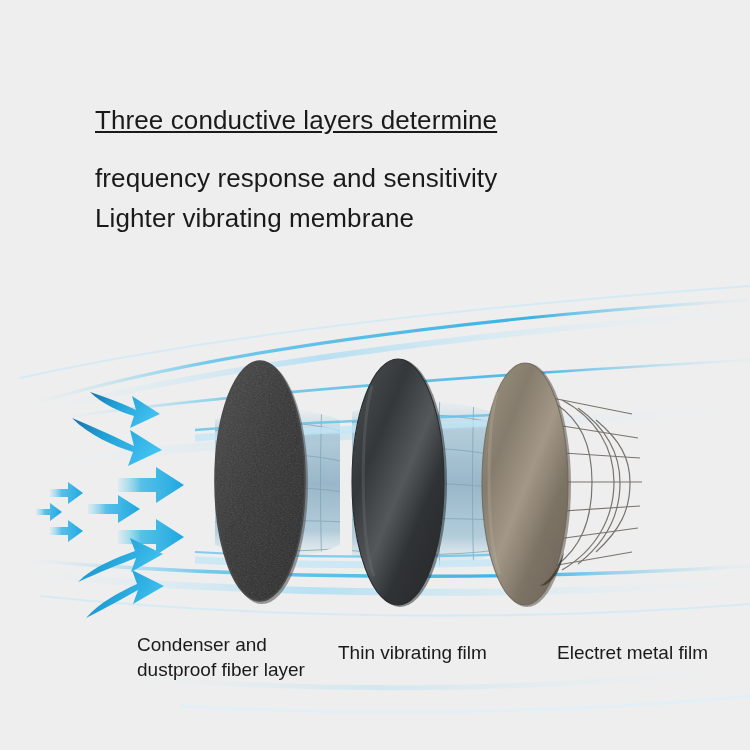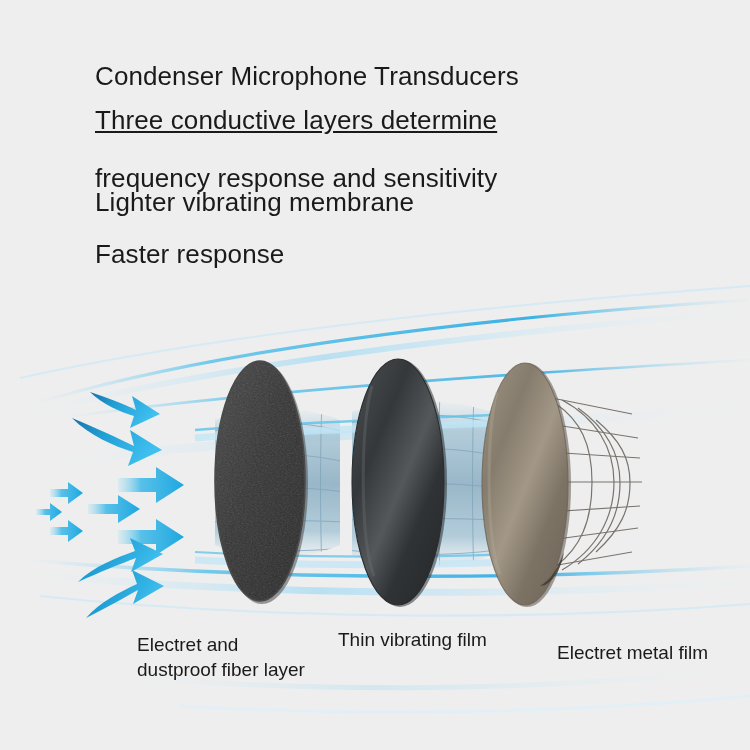--- a/index.html
+++ b/index.html
@@ -17,32 +17,32 @@
     left:95px;
     font-size:26px;
     line-height:44px;
     color:#1a1a1a;
     white-space:nowrap;
     letter-spacing:0.1px;
   }
   .hl0{top:54px;}
   .hl1{top:98px;text-decoration:underline;}
   .hl2{top:156px;}
-  .hl3{top:180px;}
+  .hl3{top:196px;}
   .hl4{top:232px;}
 
   .caption{
     position:absolute;
     font-size:19px;
     line-height:25px;
     color:#1a1a1a;
     white-space:nowrap;
   }
   .cap0{left:137px;top:632px;}
-  .cap1{left:338px;top:627px;}
+  .cap1{left:338px;top:640px;}
   .cap2{left:533px;top:640px;margin-left:24px;}
 </style>
 </head>
 <body>
 
 <div id="stage">
 
   <svg id="art" viewBox="0 0 750 750" width="750" height="750">
     <defs>
 
@@ -242,26 +242,24 @@
 
       <g>
         <path d="M78,582 C100,572 120,564 136,558 L131,572 L163,554 L130,538 L135,551 C116,558 94,566 78,582 Z" fill="url(#gCurveArrow)"></path>
       </g>
       <g>
         <path d="M86,618 C106,608 124,598 138,590 L133,604 L164,586 L132,570 L137,584 C120,592 100,602 86,618 Z" fill="url(#gCurveArrow)"></path>
       </g>
     </g>
   </svg>
 
-  <div class="headline hl0">Condenser Microphone Transducers</div>
   <div class="headline hl1">Three conductive layers determine</div>
   <div class="headline hl2">frequency response and sensitivity</div>
   <div class="headline hl3">Lighter vibrating membrane</div>
-  <div class="headline hl4">Faster response</div>
 
   <div class="caption cap0">
-    <div>Electret and</div>
+    <div>Condenser and</div>
     <div>dustproof fiber layer</div>
   </div>
   <div class="caption cap1">Thin vibrating film</div>
   <div class="caption cap2">Electret metal film</div>
 
 </div>
 
 </body></html>

